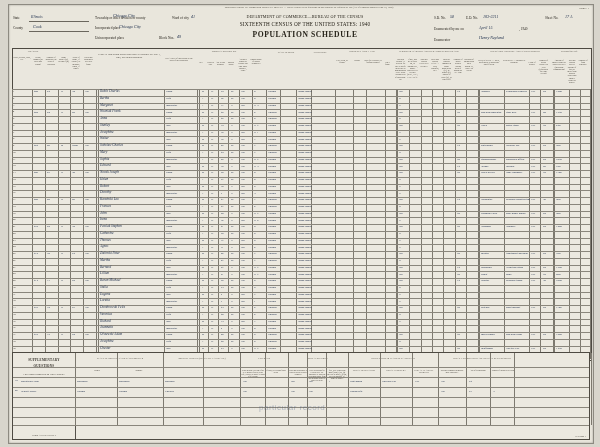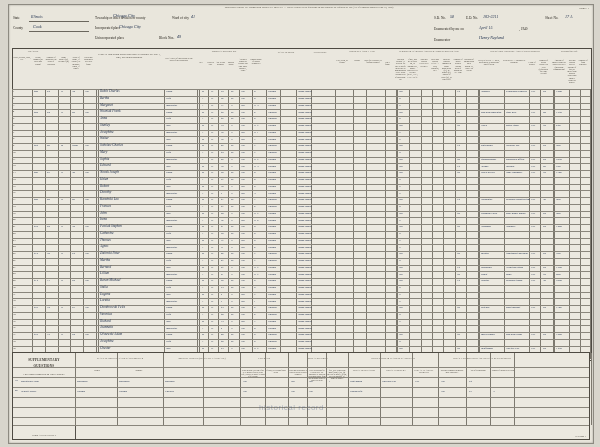--- a/index.html
+++ b/index.html
@@ -60,20 +60,25 @@
 </style>
 </head>
 <body>
 
 <div id="page">
   <div id="sheet">
 
     <div class="topnote">Supervisor's District No.  Enumeration District No.  Sheet No.  — Notice: Replies to the questions on this schedule are required by law (Act of Congress approved June 18, 1929)</div>
     <div class="formno">Form P-1</div>
 
+    <div class="deptblock">
+      <div class="l1">DEPARTMENT OF COMMERCE—BUREAU OF THE CENSUS</div>
+      <div class="l2">SIXTEENTH CENSUS OF THE UNITED STATES: 1940</div>
+      <div class="l3">POPULATION SCHEDULE</div>
+    </div>
 
     <div class="idline" style="left:4px;top:11px;">State</div>
     <div class="hand" style="left:22px;top:9px;">Illinois</div>
     <div class="bluebox" style="left:20px;top:16px;width:60px;height:0;border-top:.5px solid #6b675e;border-left:none;border-right:none;border-bottom:none;"></div>
 
     <div class="idline" style="left:4px;top:21px;">County</div>
     <div class="hand" style="left:24px;top:19px;">Cook</div>
     <div class="bluebox" style="left:20px;top:26px;width:60px;height:0;border-top:.5px solid #6b675e;border-left:none;border-right:none;border-bottom:none;"></div>
 
     <div class="idline" style="left:86px;top:11px;width:60px;">Township or other division of county</div>
@@ -951,15 +956,15 @@
           <div class="hand xs" style="left: 337px; top: 36px; width: 28px; overflow: hidden;">Housewife</div>
           <div class="hand xs" style="left: 428px; top: 36px; width: 20px; overflow: hidden;">No</div>
           <div class="hand xs" style="left: 456px; top: 36px; width: 18px; overflow: hidden;">21</div>
           <div class="hand xs" style="left: 480px; top: 36px; width: 18px; overflow: hidden;">3</div>
         </div>
 
       <div class="smallcap" style="position:absolute;left:2px;bottom:3px;width:58px;">FORM AND SCHEDULE</div>
       <div class="smallcap" style="position:absolute;right:3px;bottom:2px;width:30px;text-align:right;">16-21605-1</div>
     </div>
 
-    <div class="watermark">historical record</div>
+    <div class="watermark">particular record</div>
   </div>
 </div>
 
 </body></html>

